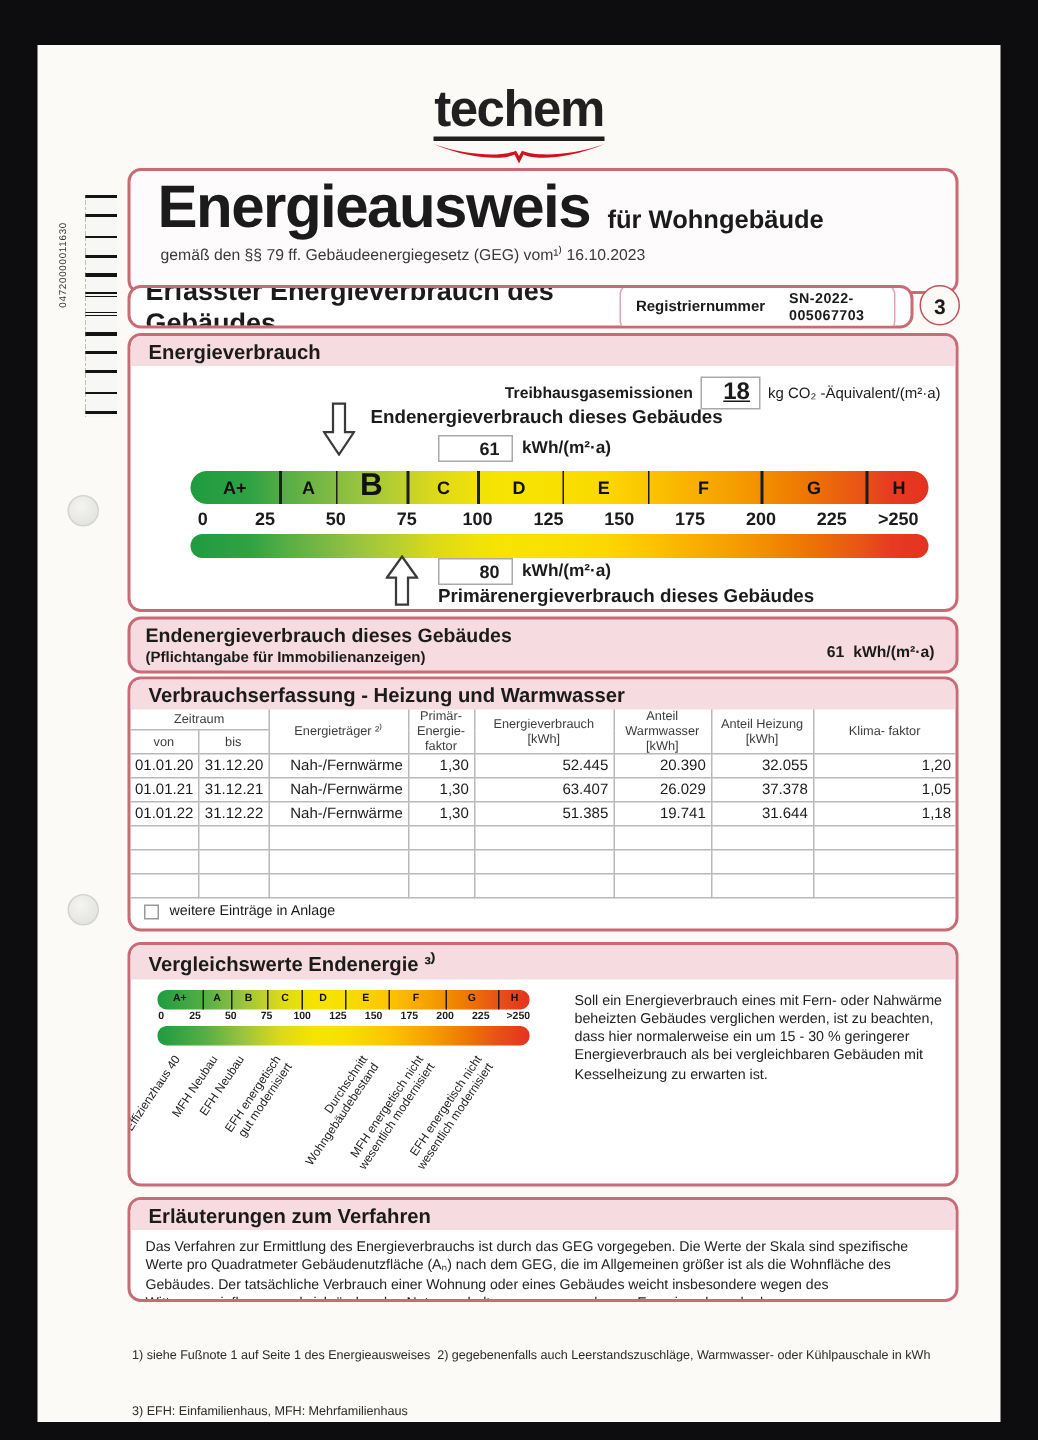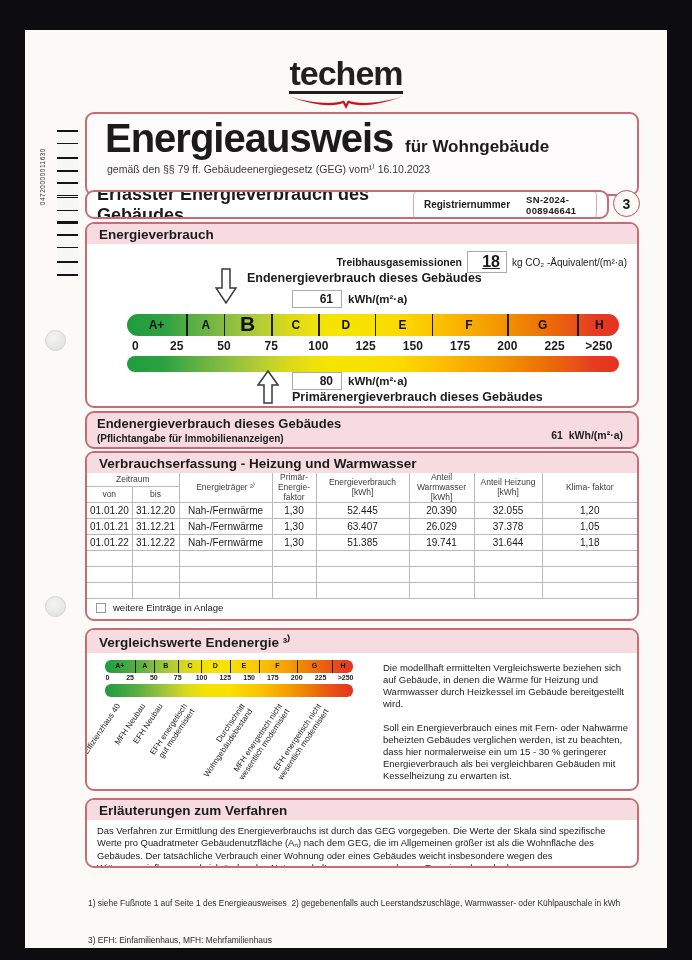--- a/index.html
+++ b/index.html
@@ -87,21 +87,21 @@
   .sum-box{top:381px;height:38px;background:#f6dbe1;padding:3px 10px;}
   .sum-title{font-weight:bold;font-size:13px;}
   .sum-sub{font-weight:bold;font-size:10px;margin-top:2px;}
   .sum-val{position:absolute;right:14px;bottom:6px;font-weight:bold;font-size:10.5px;}
 
   
   .tab-box{top:421px;height:170px;}
   table.vtab{border-collapse:collapse;width:100%;table-layout:fixed;}
   .vtab th,.vtab td{border:1px solid #b9b9b9;font-weight:normal;padding:0 3px;box-sizing:border-box;}
   .vtab th{font-size:8.5px;color:#3c3c3c;text-align:center;vertical-align:middle;line-height:1.15;margin-left:16px;}
-  .vtab td{font-size:10px;height:16px;text-align:center;}
+  .vtab td{font-size:10px;height:16px;text-align:right;}
   .vtab tr.hr1 th{border-bottom:1px solid #b9b9b9;height:13px;}
   .vtab tr.hr2 th{height:15px;}
   .vtab .first{border-left:none;} .vtab .last{border-right:none;}
   .vtab thead th{border-top:none;}
   .td-r{text-align:right;padding-right:6px;}
   .td-trg{font-size:9px;text-align:left;padding-left:5px;}
   .chk-row{display:flex;align-items:center;gap:7px;padding:3px 0 0 9px;font-size:9.5px;}
   .chk{width:8px;height:8px;border:1px solid #999;background:#fff;display:inline-block;}
 
   
@@ -153,21 +153,21 @@
     <div class="box title-box">
       <div class="title-main">Energieausweis</div>
       <div class="title-suffix">für Wohngebäude</div>
       <div class="title-sub">gemäß den §§ 79 ff. Gebäudeenergiegesetz (GEG) vom¹⁾ 16.10.2023</div>
     </div>
 
     <div class="box head-box">
       <span class="head-title">Erfasster Energieverbrauch des Gebäudes</span>
       <span class="reg-field">
         <span class="reg-label">Registriernummer</span>
-        <span class="reg-value">SN-2024-008946641</span>
+        <span class="reg-value">SN-2022-005067703</span>
       </span>
     </div>
     <div class="page-circle">3</div>
 
     <div class="box cons-box">
       <div class="strip">Energieverbrauch</div>
 
       <div class="ghg-line">
         <span class="ghg-label">Treibhausgasemissionen</span>
         <span class="val-box ghg-val">18</span>
@@ -395,21 +395,20 @@
             <span class="cmp-label">MFH energetisch nicht
 wesentlich modernisiert</span>
           </span>
         <span class="cmp-anchor a6">
             <span class="cmp-label">EFH energetisch nicht
 wesentlich modernisiert</span>
           </span>
       </div>
 
       <div class="cmp-text">
-        <p>Die modellhaft ermittelten Vergleichswerte beziehen sich auf Gebäude, in denen die Wärme für Heizung und Warmwasser durch Heizkessel im Gebäude bereitgestellt wird.</p>
         <p>Soll ein Energieverbrauch eines mit Fern- oder Nahwärme beheizten Gebäudes verglichen werden, ist zu beachten, dass hier normalerweise ein um 15 - 30 % geringerer Energieverbrauch als bei vergleichbaren Gebäuden mit Kesselheizung zu erwarten ist.</p>
       </div>
     </div>
 
     <div class="box exp-box">
       <div class="strip">Erläuterungen zum Verfahren</div>
       <div class="exp-text">Das Verfahren zur Ermittlung des Energieverbrauchs ist durch das GEG vorgegeben. Die Werte der Skala sind spezifische Werte pro Quadratmeter Gebäudenutzfläche (Aₙ) nach dem GEG, die im Allgemeinen größer ist als die Wohnfläche des Gebäudes. Der tatsächliche Verbrauch einer Wohnung oder eines Gebäudes weicht insbesondere wegen des Witterungseinflusses und sich ändernden Nutzerverhaltens vom angegebenen Energieverbrauch ab.</div>
     </div>
 
     <div class="footnotes">

